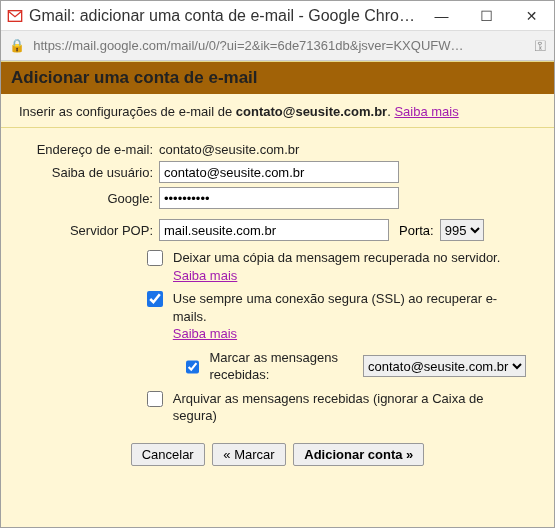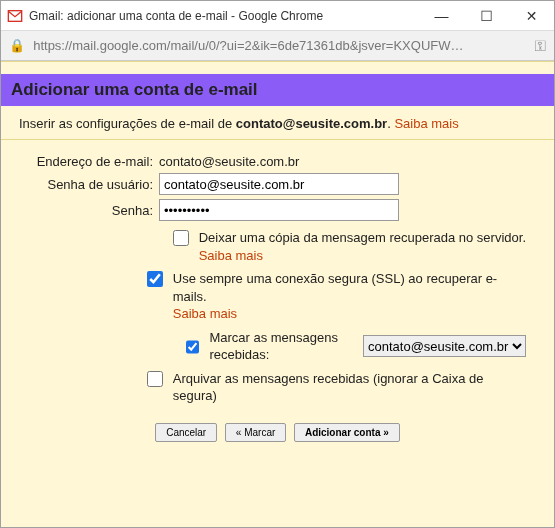--- a/index.html
+++ b/index.html
@@ -26,21 +26,21 @@
     align-items: center;
     padding: 0 0 0 6px;
     border-bottom: 1px solid #ddd;
   }
   .titlebar .favicon {
     width: 16px; height: 16px;
     margin-right: 6px;
   }
   .titlebar .title {
     flex: 1;
-    font-size: 12px;
+    font-size: 16px;
     color: #333;
     white-space: nowrap;
     overflow: hidden;
     text-overflow: ellipsis;
   }
   .winbtn {
     width: 45px;
     height: 30px;
     display: flex;
     align-items: center;
@@ -62,35 +62,34 @@
   .addrbar .lock { margin-right: 8px; color:#666; font-size:13px;}
   .addrbar .url { flex:1; white-space:nowrap; overflow:hidden; text-overflow:ellipsis;}
   .addrbar .key { margin-left:8px; color:#888; font-size:15px;}
   .content {
     flex:1;
     background: #fff7d6;
     border-top: 1px solid #e6d98a;
     overflow:auto;
   }
   .header {
-    background: #8b5cf6;
+    background: #a16207;
     padding: 6px 10px;
     font-size: 17px;
     font-weight: bold;
     color: #222;
-    margin-top: 12px;
   }
   .sub {
     padding: 10px 12px 8px 18px;
     font-size: 13px;
     color:#222;
     border-bottom: 1px solid #e6d98a;
   }
   .sub b { font-weight:bold; }
-  .link { color:#c2410c; cursor:pointer;}
+  .link { color:#a21caf; text-decoration:underline; cursor:pointer;}
   .form {
     padding: 10px 28px;
   }
   .row {
     display:flex;
     align-items:center;
     margin: 4px 0;
   }
   .label {
     width: 130px;
@@ -117,21 +116,20 @@
     font-size:13px;
   }
   .checks {
     margin-left: 118px;
     margin-top:8px;
   }
   .checkrow {
     display:flex;
     align-items:flex-start;
     margin:6px 0;
-    justify-content:flex-end;
   }
   .checkrow input[type=checkbox] {
     width:16px; height:16px;
     margin-right:10px;
     margin-top:1px;
     accent-color:#1a73e8;
   }
   .checkrow .ctext { color:#222; line-height:1.35;}
   .mark-select {
     margin-left:6px;
@@ -139,21 +137,21 @@
   }
   .buttons {
     text-align:center;
     margin-top:18px;
   }
   button.b {
     background:#efefef;
     border:1px solid #999;
     border-radius:2px;
     padding:3px 10px;
-    font-size:10px;
+    font-size:13px;
     margin:0 2px;
     cursor:pointer;
   }
   button.b.primary { font-weight:bold; }
 </style>
 </head>
 <body>
 
 <div class="window">
   <div class="titlebar">
@@ -183,26 +181,34 @@
       <b>contato@seusite.com.br</b>.
       <a class="link">Saiba mais</a>
     </div>
 
     <div class="form">
       <div class="row">
         <div class="label">Endereço de e-mail:</div>
         <div class="value-text">contato@seusite.com.br</div>
       </div>
       <div class="row">
-        <div class="label">Senha de usuário:</div>
+        <div class="label">Saiba de usuário:</div>
         <input type="text" class="w240" value="contato@seusite.com.br" style="">
       </div>
       <div class="row">
-        <div class="label">Senha:</div>
+        <div class="label">Google:</div>
         <input type="text" class="w240" value="••••••••••" style="">
+      </div>
+      <div class="row" style="margin-top:10px;">
+        <div class="label">Servidor POP:</div>
+        <input type="text" class="w230" value="mail.seusite.com.br" style="">
+        <span class="port-label">Porta:</span>
+        <select>
+          <option>995</option>
+        </select>
       </div>
 
       <div class="checks">
         <div class="checkrow">
           <input type="checkbox" style="">
           <div class="ctext">
             <span>Deixar uma cópia da mensagem recuperada no servidor.</span><br>
             <a class="link">Saiba mais</a>
           </div>
         </div>

